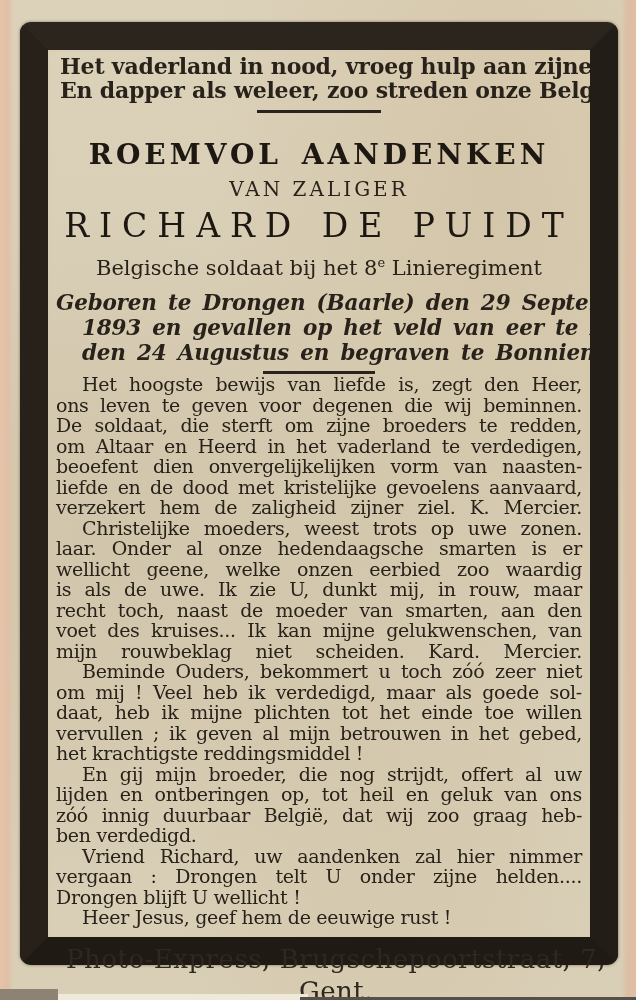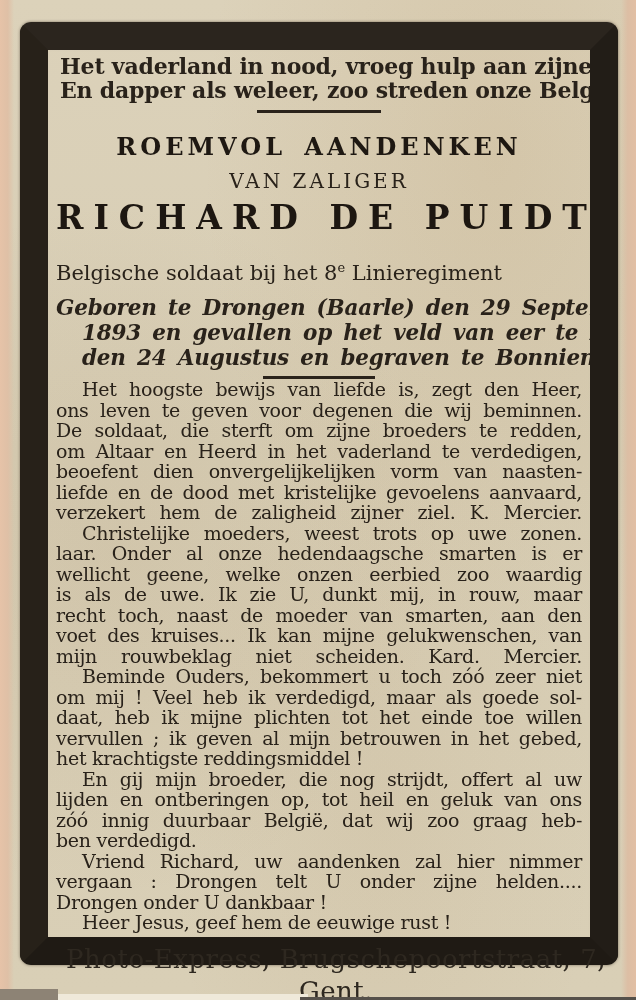--- a/index.html
+++ b/index.html
@@ -36,34 +36,34 @@
     overflow: hidden;
     padding: 4px 8px 0 8px;
   }
   
   .motto { font-weight: bold; font-size: 22px; line-height: 24px; letter-spacing: -0.2px; padding-left: 4px; }
   .motto .mline { display: block; white-space: nowrap; }
   .rule { border: 0; border-top: 3px solid #2a231b; margin: 8px auto 0 auto; }
   .rule.r1 { width: 124px; }
   .rule.r2 { width: 112px; margin-top: 6px; }
   .title {
-    margin-top: 16px; text-align: center;
-    font-weight: bold; font-size: 24px; line-height: 36px;
+    margin-top: 24px; text-align: center;
+    font-weight: bold; font-size: 28px; line-height: 36px;
     letter-spacing: 4px; word-spacing: 6px; color: #1e1812;
   }
   .subtitle {
     margin-top: 4px; text-align: center;
     font-weight: normal; font-size: 20px; line-height: 24px; letter-spacing: 3px;
   }
   .name {
     margin-top: 4px; text-align: center;
-    font-weight: bold; font-size: 33px; line-height: 42px;
+    font-weight: normal; font-size: 33px; line-height: 42px;
     letter-spacing: 10px; color: #1d1711; white-space: nowrap;
   }
-  .regiment { margin-top: 15px; font-size: 21px; line-height: 28px; }
+  .regiment { margin-top: 2px; text-align: center; font-size: 21px; line-height: 28px; }
   .regiment sup { font-size: 13px; }
   
   .vitals {
     margin-top: 8px; font-style: italic; font-weight: bold;
     font-size: 21.5px; line-height: 25px; word-spacing: 4px; letter-spacing: -0.2px;
   }
   .vitals .vline { display: block; white-space: nowrap; }
   .vitals .vline.ind { padding-left: 26px; }
   
   .bodytext { font-size: 19px; line-height: 20.5px; letter-spacing: -0.3px; }
@@ -140,21 +140,21 @@
           </p>
           <p class="para">
             <span class="line">En gij mijn broeder, die nog strijdt, offert al uw</span>
             <span class="line">lijden en ontberingen op, tot heil en geluk van ons</span>
             <span class="line">zóó innig duurbaar België, dat wij zoo graag heb-</span>
             <span class="line last">ben verdedigd.</span>
           </p>
           <p class="para">
             <span class="line">Vriend Richard, uw aandenken zal hier nimmer</span>
             <span class="line">vergaan : Drongen telt U onder zijne helden....</span>
-            <span class="line last">Drongen onder U dankbaar !</span>
+            <span class="line last">Drongen blijft U wellicht !</span>
           </p>
           <p class="para">
             <span class="line last">Heer Jesus, geef hem de eeuwige rust !</span>
           </p>
         </div>
 
     </div>
   </div>
 
   <div class="imprint">Photo-Express, Brugschepoortstraat, 7, Gent.</div>

